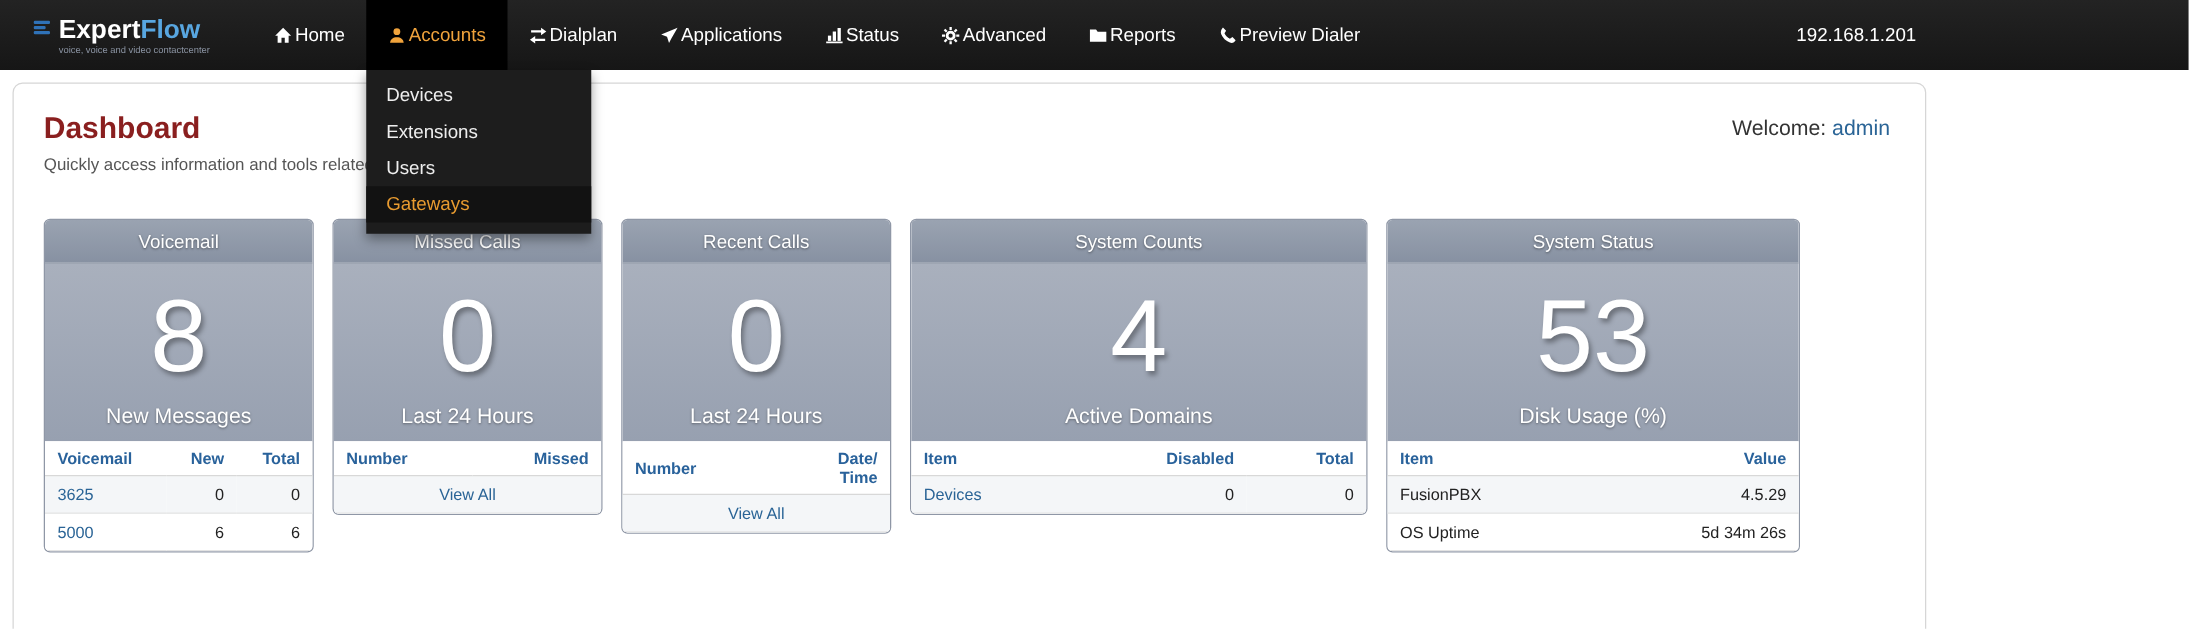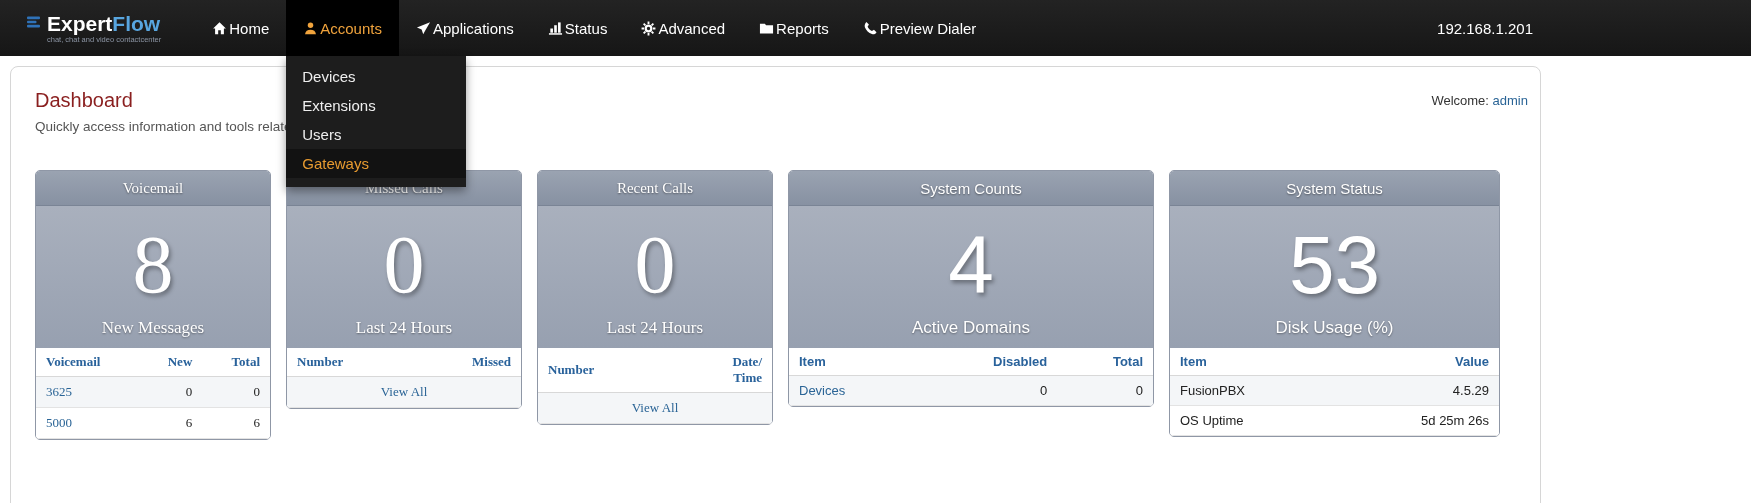--- a/index.html
+++ b/index.html
@@ -38,29 +38,29 @@
   .dropdown-item { padding:5px 16px; font-size:15px; line-height:19px; color:#eeeeee; cursor:pointer; }
   .dropdown-item.hl { color:#e89b30; background:#121212; }
 
   
   .panel {
     margin:10px 0 0 10px; width:1531px; min-height:520px;
     background:#ffffff; border:1px solid #d6d6d6; border-radius:8px;
     padding:22px 8px 60px 24px;
   }
   .page-head { display:flex; align-items:flex-start; }
-  .page-title { color:#8a1f1f; font-size:20px; font-weight:normal; margin:0 0 7px; }
+  .page-title { color:#8a1f1f; font-size:24px; font-weight:bold; margin:0 0 7px; }
   .page-sub { color:#555555; font-size:13.5px; margin:0; }
-  .welcome { margin-left:auto; margin-right:4px; font-size:13px; color:#333333; padding-top:4px; white-space:nowrap; }
+  .welcome { margin-left:auto; margin-right:20px; font-size:17px; color:#333333; padding-top:4px; white-space:nowrap; }
   .welcome a { color:#2a6496; text-decoration:none; }
 
   
   .cards { display:flex; gap:15px; margin-top:36px; align-items:flex-start; }
   .card { border:1px solid #8f97a6; border-radius:5px; overflow:hidden; background:#ffffff; }
-  .card-0,.card-1,.card-2 { width:236px;font-family:Liberation Serif, serif; }
+  .card-0,.card-1,.card-2 { width:216px; }
   .card-3 { width:366px; }
   .card-4 { width:331px; }
   .card-head {
     height:35px; line-height:35px; text-align:center; color:#ffffff; font-size:15px;
     background:linear-gradient(#9aa3b1,#8791a2); border-bottom:1px solid #7a8495;
     text-shadow:0 1px 2px rgba(0,0,0,.45);
   }
   .card-body { background:linear-gradient(#a9b0bd,#97a0b0); }
   .card-value {
     color:#ffffff; text-align:center; font-size:82px; line-height:1;
@@ -90,21 +90,21 @@
           <svg width="16" height="16" viewBox="0 0 16 16">
               <g fill="#2f72b8">
                 <rect x="1" y="2.6" width="13" height="2.6" rx="1"></rect>
                 <rect x="1" y="6.7" width="9.5" height="2.6" rx="1"></rect>
                 <rect x="1" y="10.8" width="13" height="2.6" rx="1"></rect>
               </g>
             </svg>
         </span>
         <span><span class="brand-expert">Expert</span><span class="brand-flow">Flow</span></span>
       </div>
-      <div class="brand-tag">chat, chat and video contactcenter</div>
+      <div class="brand-tag">voice, voice and video contactcenter</div>
     </div>
 
     <div class="nav-menu">
 
       <div class="nav-item">
         <span class="icn">
           <svg width="15" height="15" viewBox="0 0 16 16" fill="currentColor">
               <path d="M8 1.3 14.8 8h-2.1v6H9.4v-4.2H6.6V14H3.3V8H1.2z"></path>
             </svg>
         </span>
@@ -121,20 +121,28 @@
         <span>Accounts</span>
 
         <div class="dropdown">
           <div class="dropdown-item">Devices</div>
           <div class="dropdown-item">Extensions</div>
           <div class="dropdown-item">Users</div>
           <div class="dropdown-item hl">Gateways</div>
         </div>
       </div>
 
+      <div class="nav-item">
+        <span class="icn">
+          <svg width="15" height="15" viewBox="0 0 16 16" fill="currentColor">
+              <path d="M10.5 1.2 15 4.4l-4.5 3.2V5.4H2V3.4h8.5zM5.5 8.4 1 11.6l4.5 3.2v-2.2H14v-2H5.5z"></path>
+            </svg>
+        </span>
+        <span>Dialplan</span>
+      </div>
 
       <div class="nav-item">
         <span class="icn">
           <svg width="15" height="15" viewBox="0 0 16 16" fill="currentColor">
               <path d="M15 1.2 1 7l5 2 1.7 5.2 2-3.8L15 1.2z"></path>
             </svg>
         </span>
         <span>Applications</span>
       </div>
 
@@ -304,19 +312,19 @@
               <th class="al-r">Value</th>
             </tr>
           </thead>
           <tbody>
             <tr>
               <td class="al-l">FusionPBX</td>
               <td class="al-r">4.5.29</td>
             </tr>
             <tr>
               <td class="al-l">OS Uptime</td>
-              <td class="al-r">5d 25m 26s</td>
+              <td class="al-r">5d 34m 26s</td>
             </tr>
           </tbody>
         </table>
       </section>
     </div>
 </main>
 
 </body></html>

